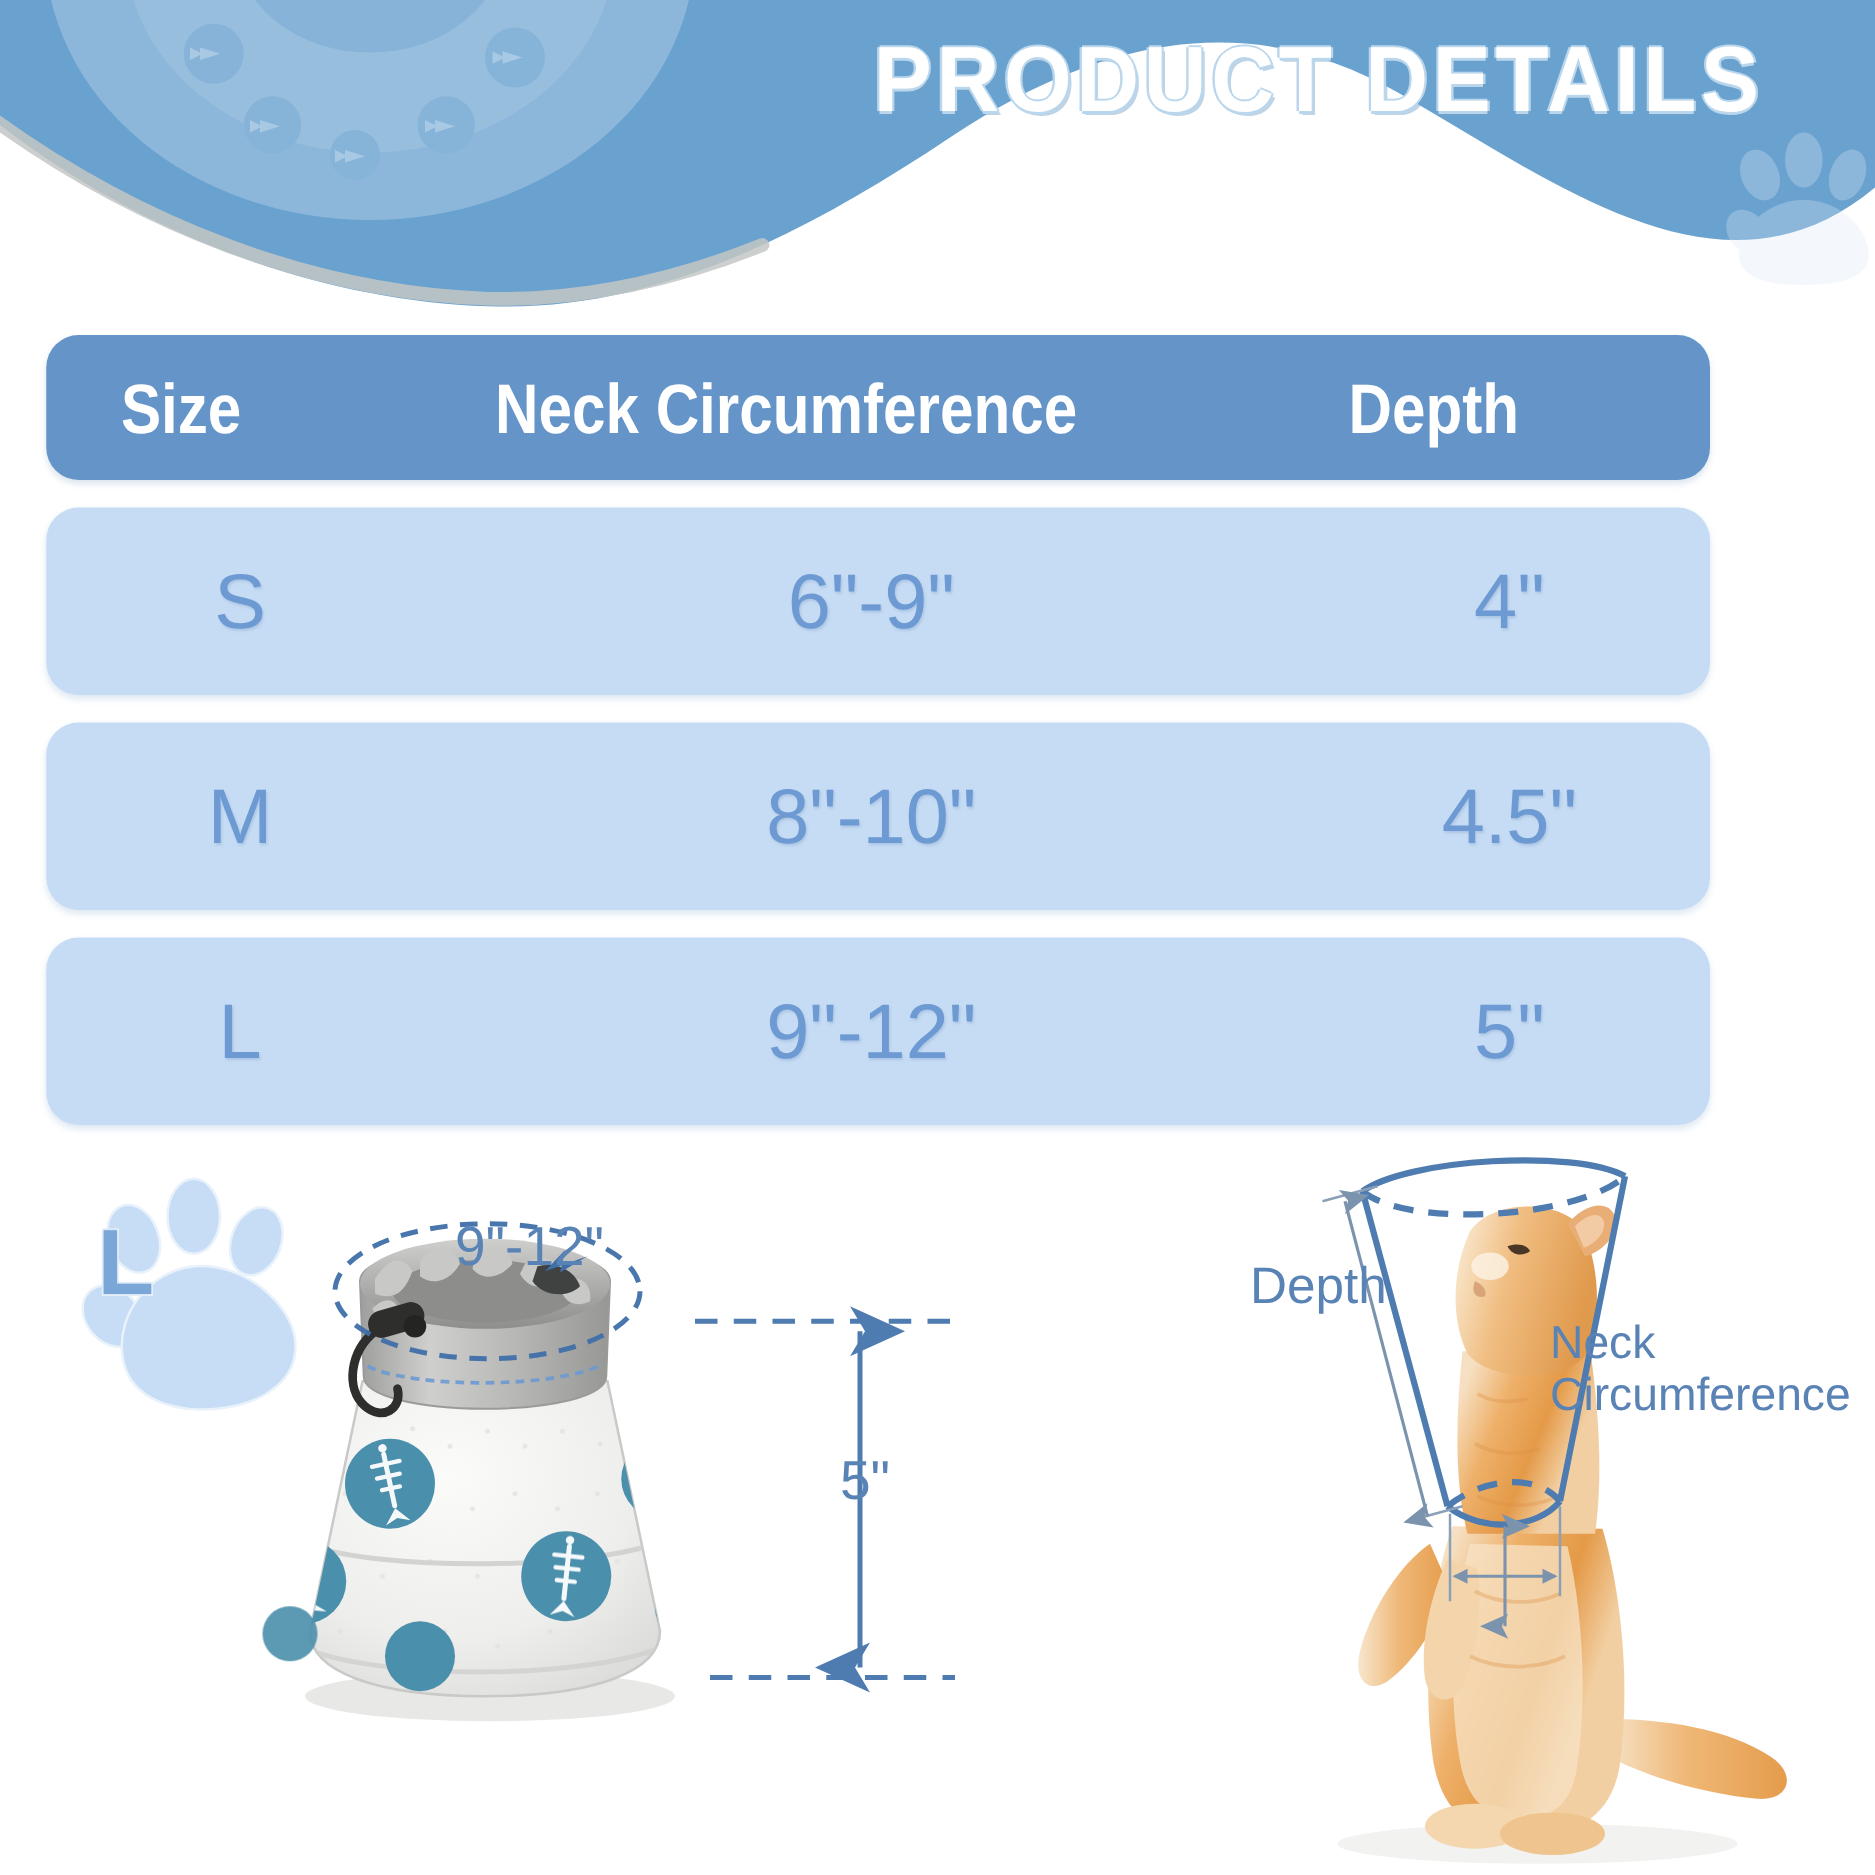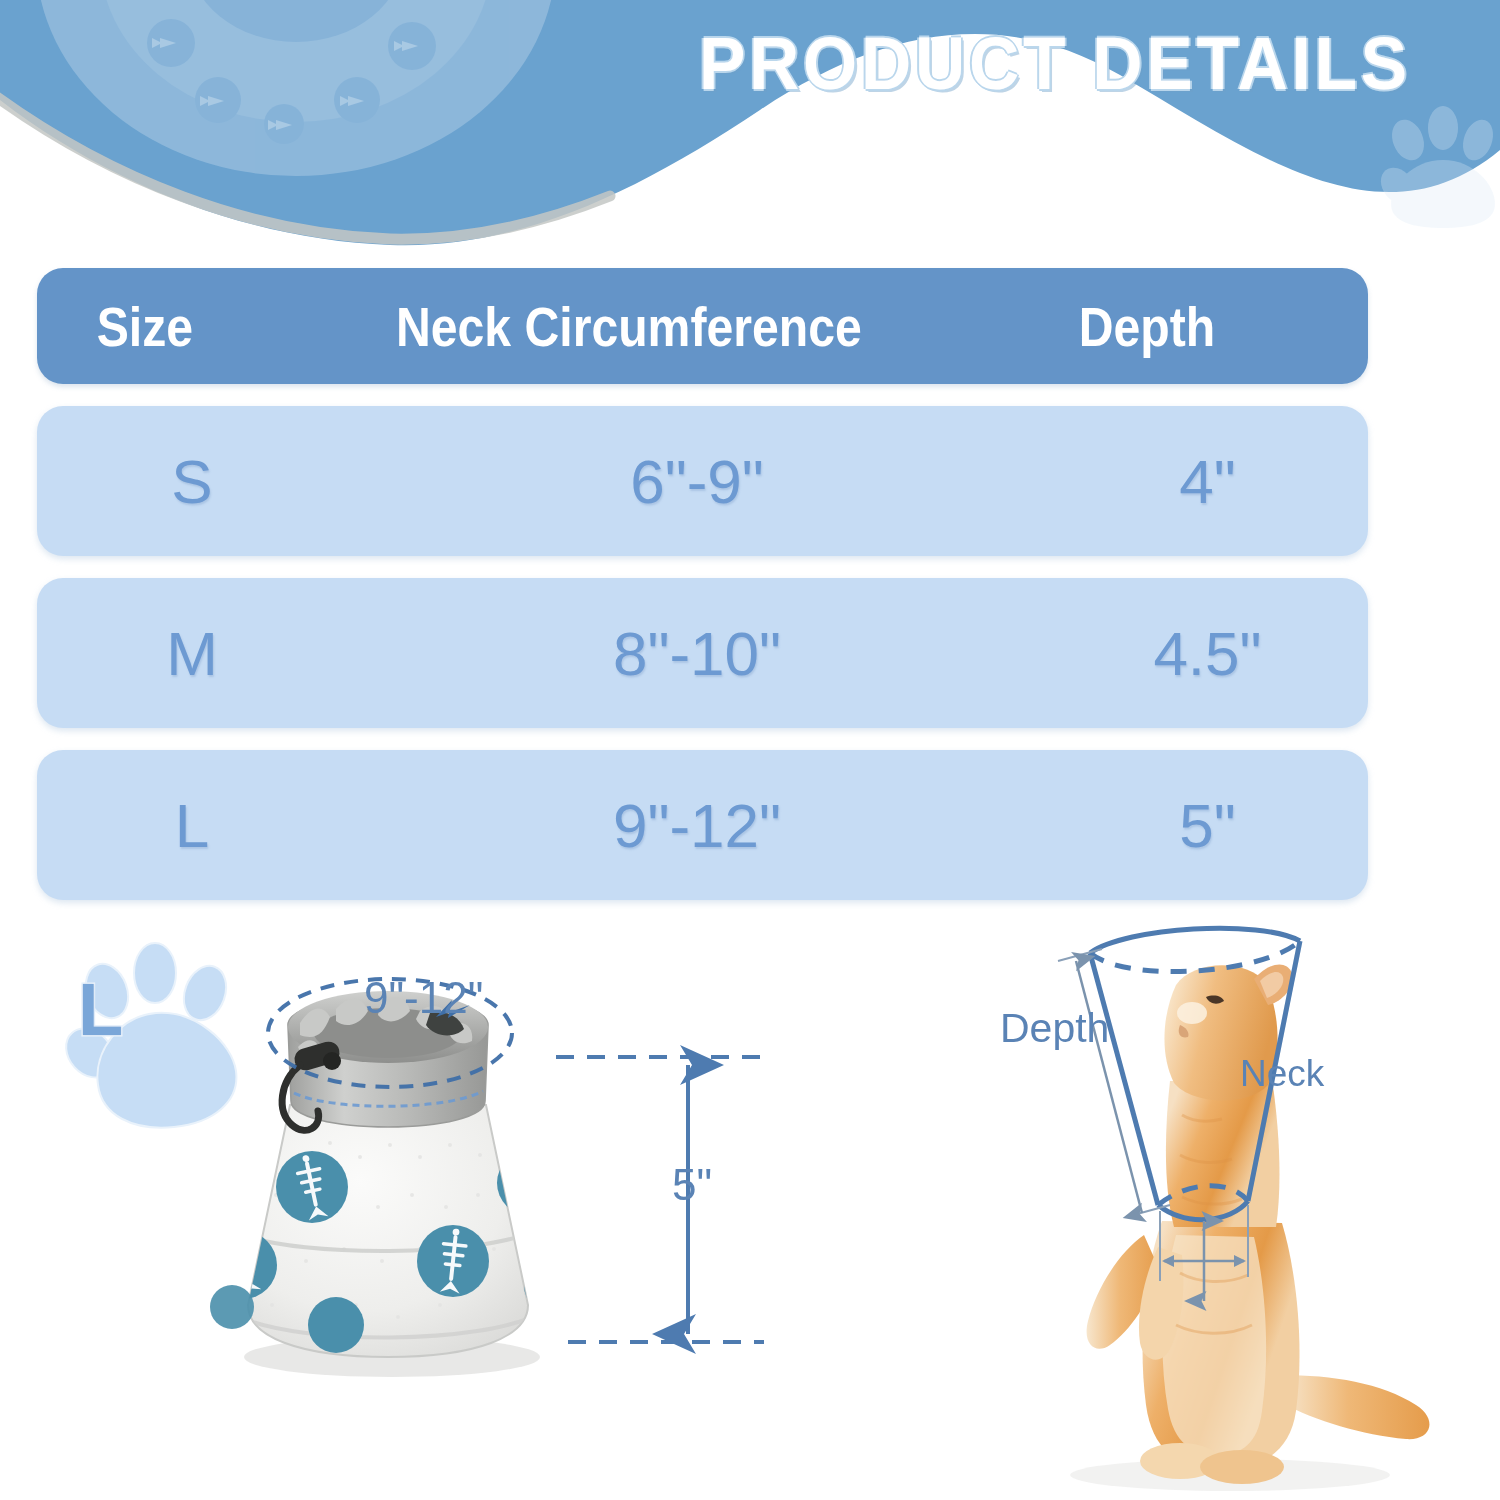--- a/index.html
+++ b/index.html
@@ -456,16 +456,17 @@
       </g>
       <line x1="234" y1="356" x2="314" y2="356" stroke="#7b93ad" stroke-width="2.5" marker-start="url(#tinyA)" marker-end="url(#tinyB)" transform="rotate(90 274 356)"></line>
       <line x1="234" y1="356" x2="314" y2="356" stroke="#7b93ad" stroke-width="2.5"></line>
       <path d="M232,356 l12,-6 l0,12 z" fill="#7b93ad"></path>
       <path d="M316,356 l-12,-6 l0,12 z" fill="#7b93ad"></path>
     </svg>
 
     <div class="anno anno-depth-cat">Depth</div>
     <div class="anno anno-neck-cat">
       <span>Neck</span><br>
+      <span>Circumference</span>
     </div>
 
   </div>
 </div>
 
 </body></html>

